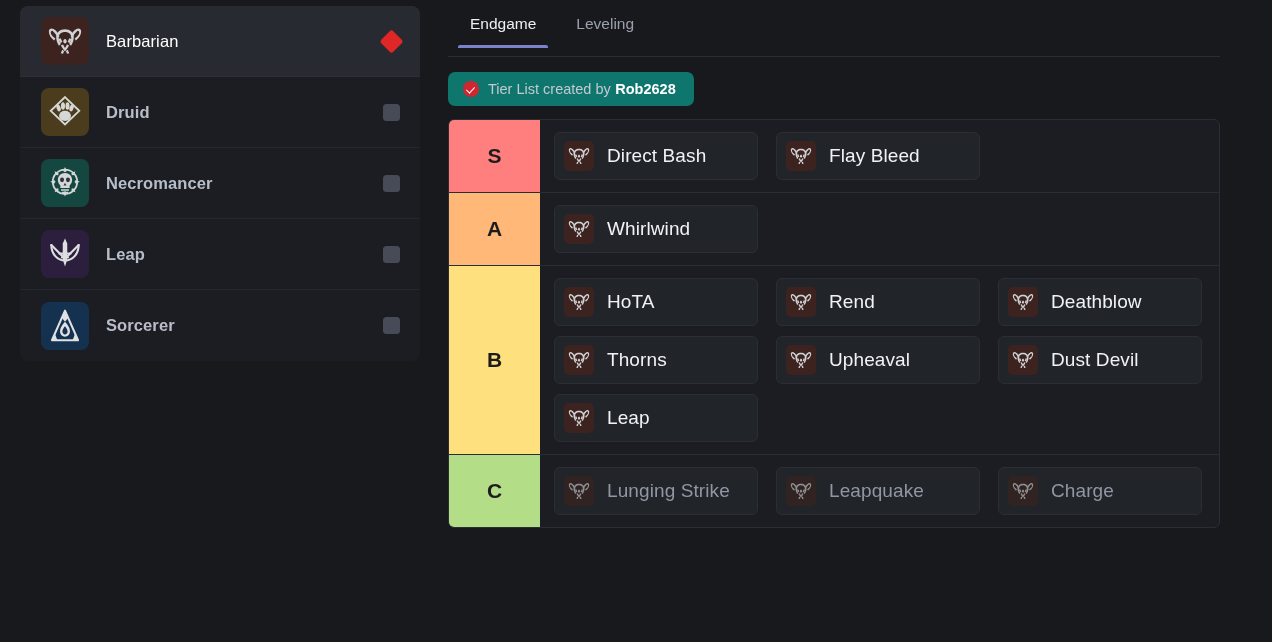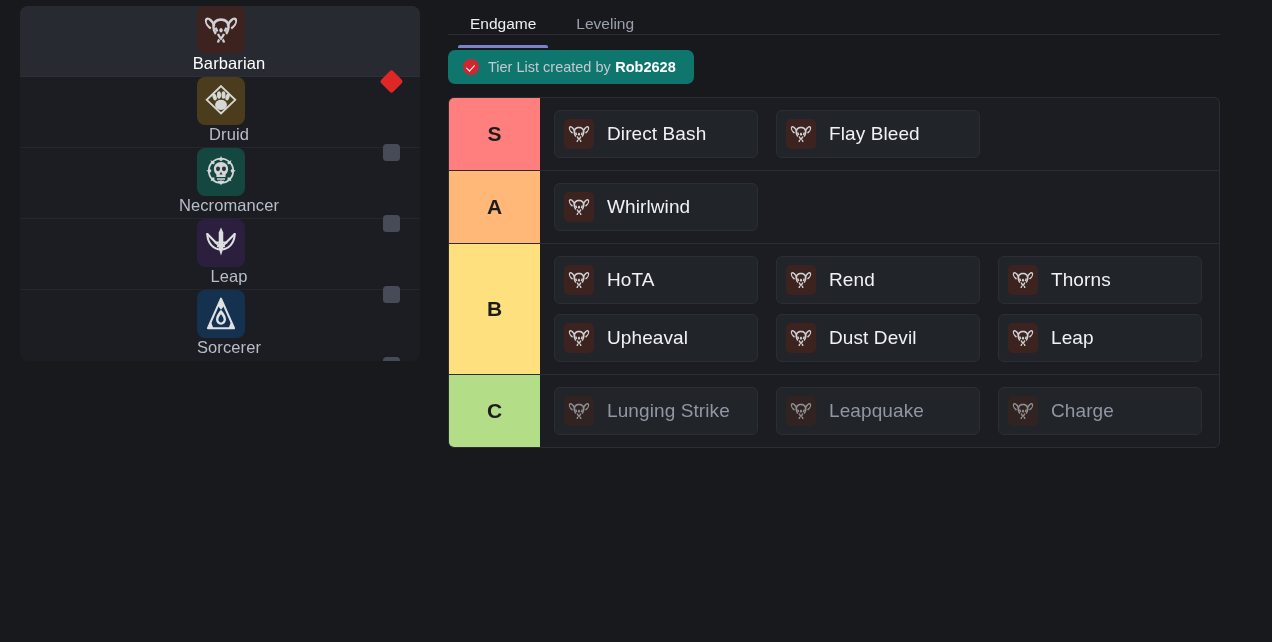--- a/index.html
+++ b/index.html
@@ -21,41 +21,40 @@
     overflow: hidden;
   }
   .class-row {
     position: relative;
     display: flex;
     align-items: center;
     height: 71px;
     padding: 0 20px 0 21px;
     cursor: pointer;
     border-bottom: 1px solid #24272d;
-    flex-direction: column;
   }
   .class-row:last-child { border-bottom: none; }
   .class-row.selected { background: #272a31; border-bottom-color: #2c2f36; }
 
   .class-icon {
     width: 48px; height: 48px;
     border-radius: 8px;
     flex: 0 0 48px;
     display: flex; align-items: center; justify-content: center;
     overflow: hidden;
   }
   .class-icon svg { width: 38px; height: 38px; display:block; }
 
   .class-name {
     margin-left: 17px;
     font-size: 16.5px;
     letter-spacing: .1px;
   }
   .class-row.selected .class-name { color: #ffffff; }
-  .class-row:not(.selected) .class-name { color: #b8bec9; }
+  .class-row:not(.selected) .class-name { color: #b8bec9; font-weight: bold; }
 
   .marker { margin-left: auto; }
   .diamond {
     width: 17px; height: 17px;
     background: #e02727;
     transform: rotate(45deg);
     border-radius: 2.5px;
   }
   .square {
     width: 17px; height: 17px;
@@ -64,21 +63,21 @@
   }
 
   
   .main {
     position: absolute;
     left: 448px; top: 0;
     width: 772px;
   }
   .tabs {
     display: flex;
-    height: 35px;
+    height: 57px;
     border-bottom: 1px solid #2a2d33;
     padding-left: 2px;
   }
   .tab {
     position: relative;
     display: flex; align-items: center;
     padding: 0 20px;
     font-size: 15.5px;
     color: #9aa1ad;
     cursor: pointer;
@@ -406,20 +405,36 @@
       <path d="M4 9c0-1.4 1-2 1.8-1.3C7.6 9.2 9 11.3 9.6 13.3l1.7-1.1C10.4 9.5 8.6 7.2 6.4 5.9 4.4 4.7 2.4 5.7 2.4 8c0 2.9 1.9 5.7 4.4 7.5l1.1-1.7C6 12.5 4 10.9 4 9z"></path>
       <path d="M28 9c0-1.4-1-2-1.8-1.3-1.8 1.5-3.2 3.6-3.8 5.6l-1.7-1.1c.9-2.7 2.7-5 4.9-6.3 2-1.2 4-.2 4 2.1 0 2.9-1.9 5.7-4.4 7.5l-1.1-1.7C26 12.5 28 10.9 28 9z"></path>
       <path d="M16 6.2c-4.3 0-7.4 2.7-7.4 6.6 0 2.6.9 5 2.3 7.1l1.6-1.3c-1.1-1.7-1.8-3.6-1.8-5.6 0-2.8 2.2-4.6 5.3-4.6s5.3 1.8 5.3 4.6c0 2-.7 3.9-1.8 5.6l1.6 1.3c1.4-2.1 2.3-4.5 2.3-7.1 0-3.9-3.1-6.6-7.4-6.6z"></path>
       <path d="M12.4 13.6l1.4 3.3-1.9.7-1.4-3.3zM19.6 13.6l-1.4 3.3 1.9.7 1.4-3.3z"></path>
       <path d="M16 14.4c-.8 0-1.4.8-1.4 1.9s.6 1.9 1.4 1.9 1.4-.8 1.4-1.9-.6-1.9-1.4-1.9z"></path>
       <path d="M12.6 19.6c.8 1.9 2 3.7 3.4 5.2 1.4-1.5 2.6-3.3 3.4-5.2l-1.8-.6c-.4 1-1 2-1.6 2.8-.6-.8-1.2-1.8-1.6-2.8z"></path>
       <path d="M13.7 23.4l-1.3 2.9 2 .5.8-2.4zM18.3 23.4l1.3 2.9-2 .5-.8-2.4z"></path>
     </g>
                 </svg>
               </div>
+              <div class="skill-name">Deathblow</div>
+            </div>
+            <div class="skill-card">
+              <div class="skill-icon">
+                <svg viewBox="0 0 32 32">
+                  <g fill="#cfd2d4">
+      <path d="M4 9c0-1.4 1-2 1.8-1.3C7.6 9.2 9 11.3 9.6 13.3l1.7-1.1C10.4 9.5 8.6 7.2 6.4 5.9 4.4 4.7 2.4 5.7 2.4 8c0 2.9 1.9 5.7 4.4 7.5l1.1-1.7C6 12.5 4 10.9 4 9z"></path>
+      <path d="M28 9c0-1.4-1-2-1.8-1.3-1.8 1.5-3.2 3.6-3.8 5.6l-1.7-1.1c.9-2.7 2.7-5 4.9-6.3 2-1.2 4-.2 4 2.1 0 2.9-1.9 5.7-4.4 7.5l-1.1-1.7C26 12.5 28 10.9 28 9z"></path>
+      <path d="M16 6.2c-4.3 0-7.4 2.7-7.4 6.6 0 2.6.9 5 2.3 7.1l1.6-1.3c-1.1-1.7-1.8-3.6-1.8-5.6 0-2.8 2.2-4.6 5.3-4.6s5.3 1.8 5.3 4.6c0 2-.7 3.9-1.8 5.6l1.6 1.3c1.4-2.1 2.3-4.5 2.3-7.1 0-3.9-3.1-6.6-7.4-6.6z"></path>
+      <path d="M12.4 13.6l1.4 3.3-1.9.7-1.4-3.3zM19.6 13.6l-1.4 3.3 1.9.7 1.4-3.3z"></path>
+      <path d="M16 14.4c-.8 0-1.4.8-1.4 1.9s.6 1.9 1.4 1.9 1.4-.8 1.4-1.9-.6-1.9-1.4-1.9z"></path>
+      <path d="M12.6 19.6c.8 1.9 2 3.7 3.4 5.2 1.4-1.5 2.6-3.3 3.4-5.2l-1.8-.6c-.4 1-1 2-1.6 2.8-.6-.8-1.2-1.8-1.6-2.8z"></path>
+      <path d="M13.7 23.4l-1.3 2.9 2 .5.8-2.4zM18.3 23.4l1.3 2.9-2 .5-.8-2.4z"></path>
+    </g>
+                </svg>
+              </div>
               <div class="skill-name">Thorns</div>
             </div>
             <div class="skill-card">
               <div class="skill-icon">
                 <svg viewBox="0 0 32 32">
                   <g fill="#cfd2d4">
       <path d="M4 9c0-1.4 1-2 1.8-1.3C7.6 9.2 9 11.3 9.6 13.3l1.7-1.1C10.4 9.5 8.6 7.2 6.4 5.9 4.4 4.7 2.4 5.7 2.4 8c0 2.9 1.9 5.7 4.4 7.5l1.1-1.7C6 12.5 4 10.9 4 9z"></path>
       <path d="M28 9c0-1.4-1-2-1.8-1.3-1.8 1.5-3.2 3.6-3.8 5.6l-1.7-1.1c.9-2.7 2.7-5 4.9-6.3 2-1.2 4-.2 4 2.1 0 2.9-1.9 5.7-4.4 7.5l-1.1-1.7C26 12.5 28 10.9 28 9z"></path>
       <path d="M16 6.2c-4.3 0-7.4 2.7-7.4 6.6 0 2.6.9 5 2.3 7.1l1.6-1.3c-1.1-1.7-1.8-3.6-1.8-5.6 0-2.8 2.2-4.6 5.3-4.6s5.3 1.8 5.3 4.6c0 2-.7 3.9-1.8 5.6l1.6 1.3c1.4-2.1 2.3-4.5 2.3-7.1 0-3.9-3.1-6.6-7.4-6.6z"></path>
       <path d="M12.4 13.6l1.4 3.3-1.9.7-1.4-3.3zM19.6 13.6l-1.4 3.3 1.9.7 1.4-3.3z"></path>

